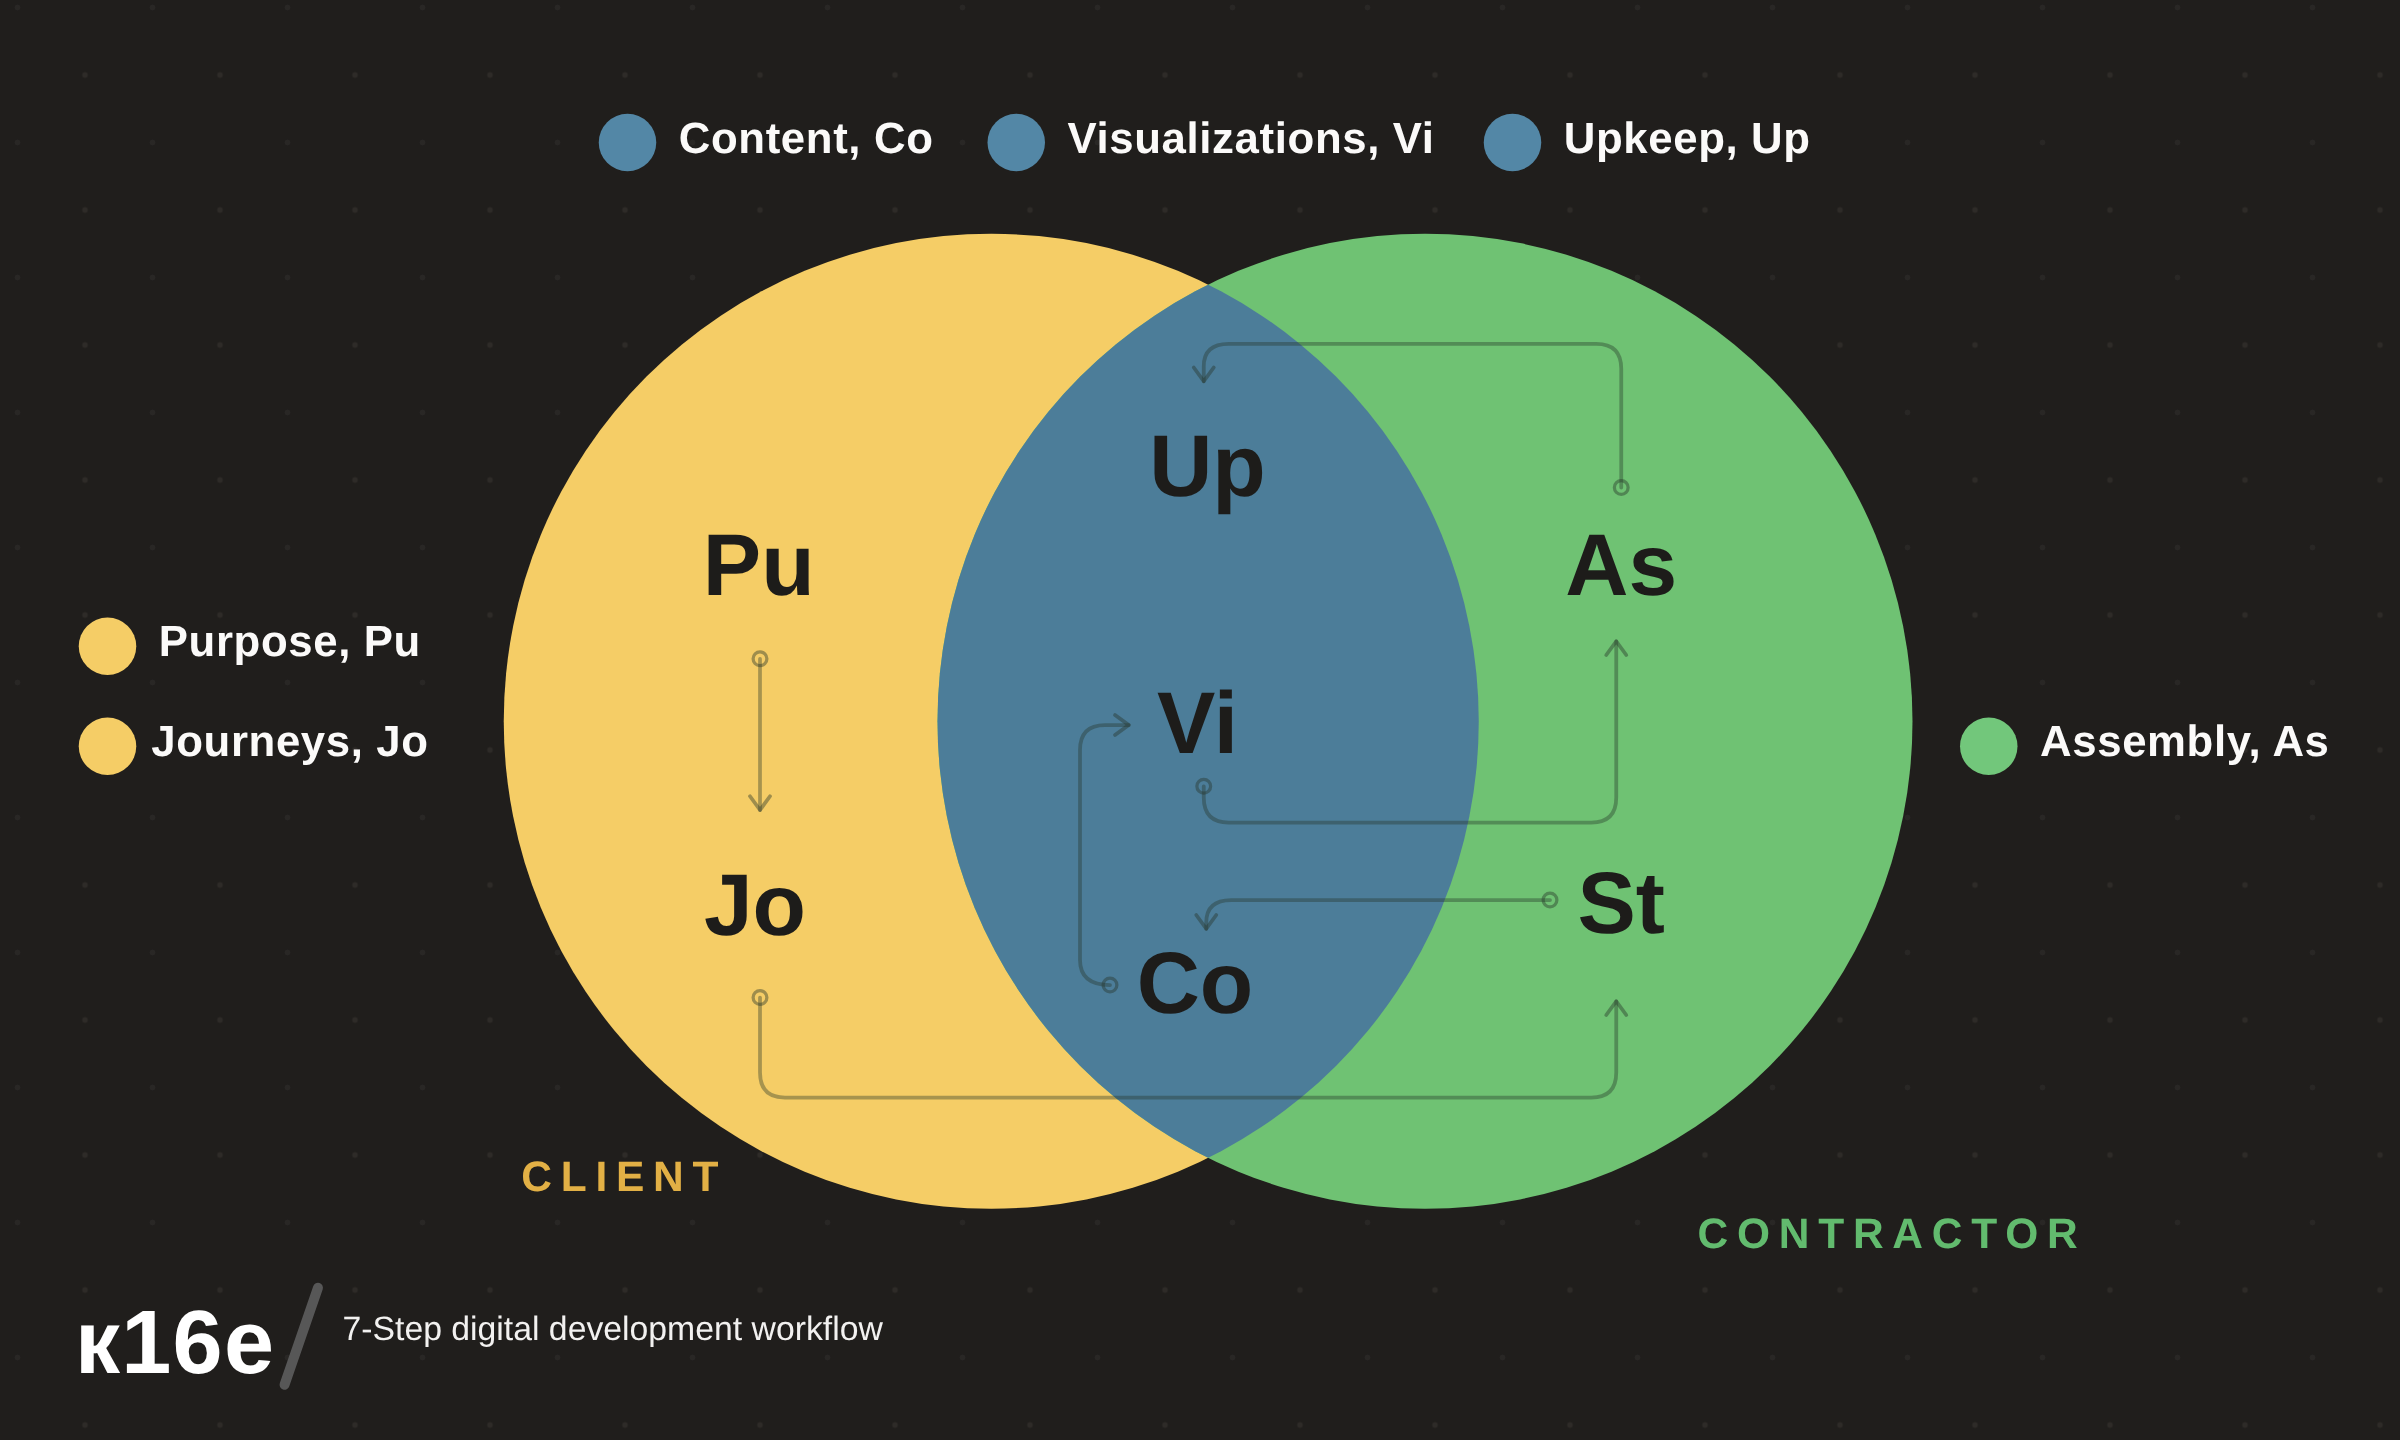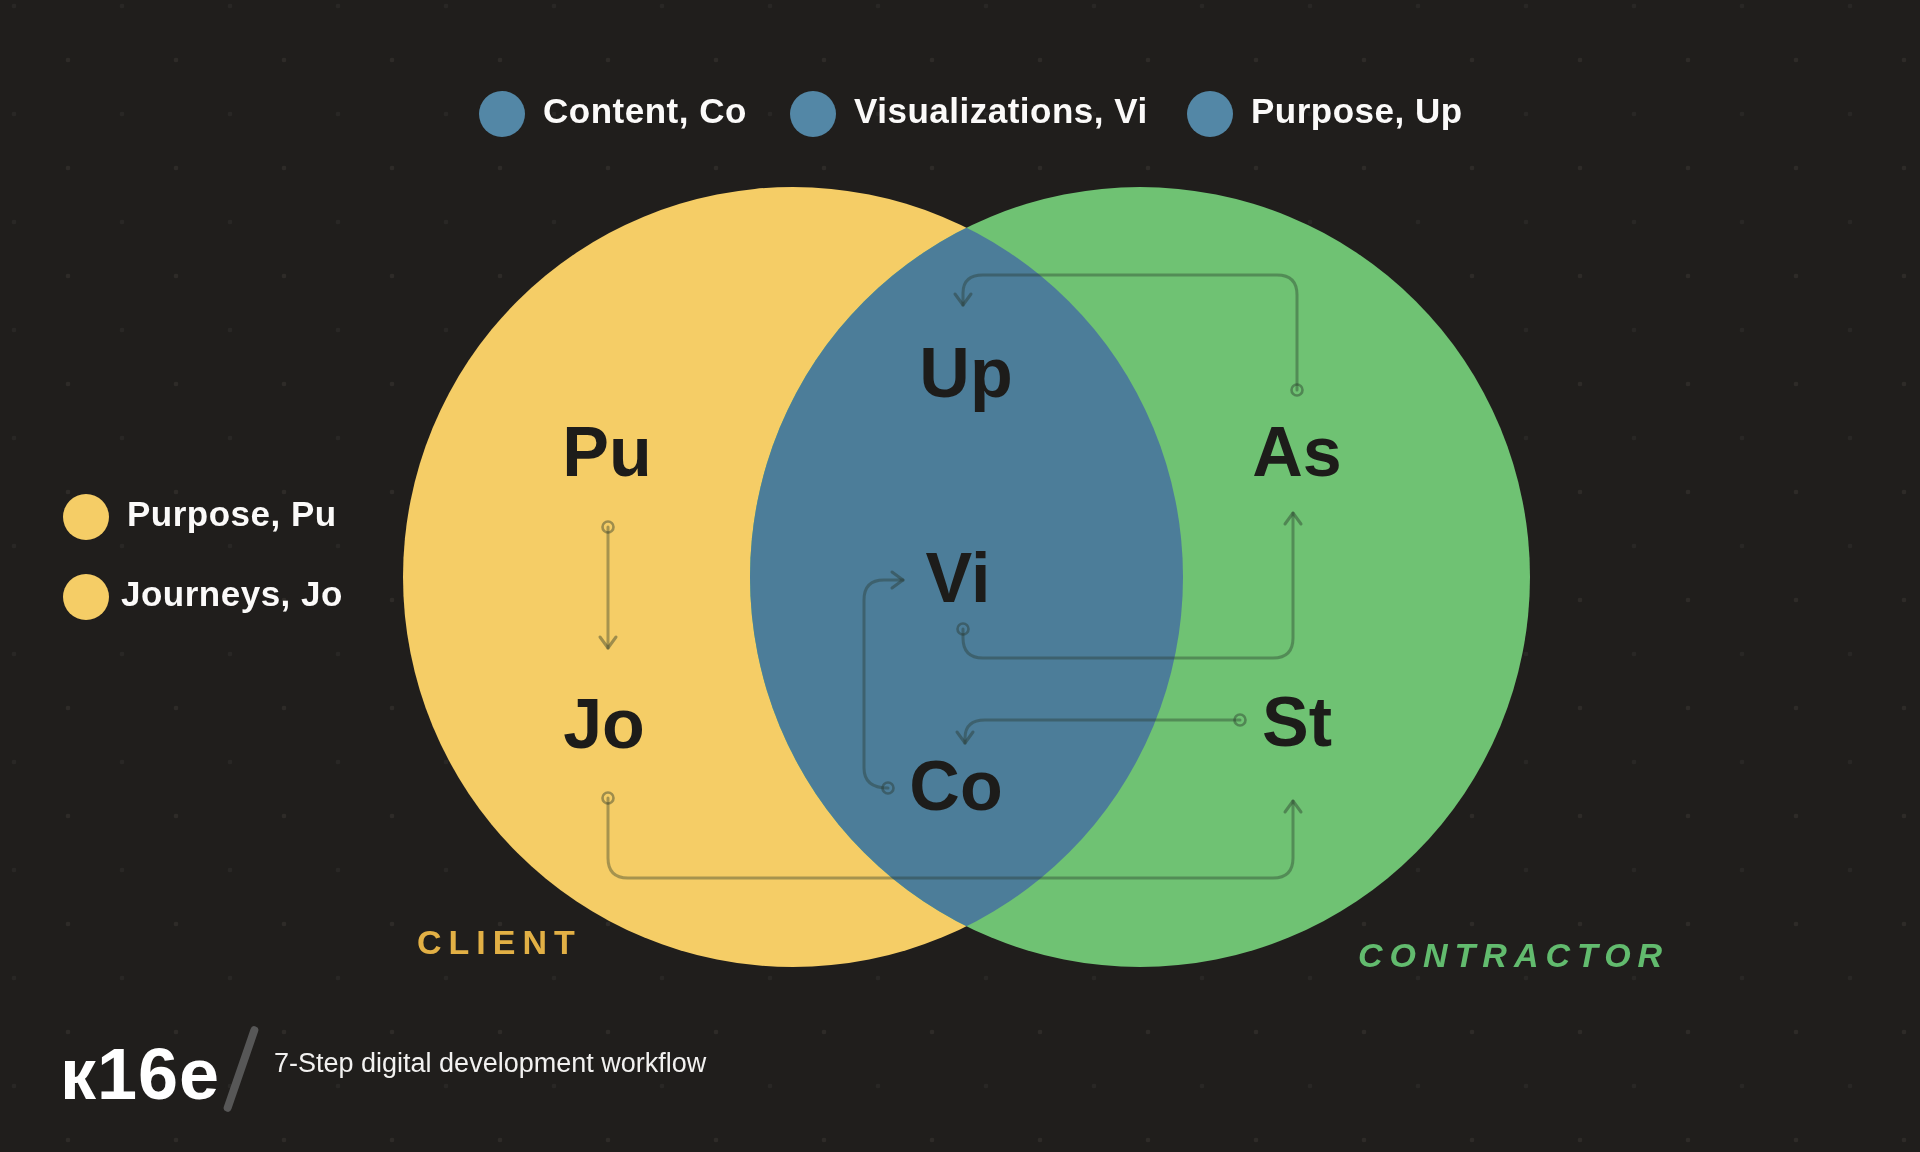--- a/index.html
+++ b/index.html
@@ -18,21 +18,21 @@
 
   .legend-item{position:absolute;display:flex;align-items:flex-start;gap:18px;}
   .legend-dot{width:46px;height:46px;border-radius:50%;flex:0 0 auto;}
   .legend-dot.blue{background:#5387a6;}
   .legend-dot.yellow{background:#f5cd66;}
   .legend-dot.green{background:#72c77b;}
   .legend-label{font-size:35px;font-weight:700;color:#fbfaf9;letter-spacing:0.5px;white-space:nowrap;}
 
   .circle-caption{position:absolute;font-size:34px;font-weight:700;letter-spacing:7px;white-space:nowrap;}
   .circle-caption.client{left:417px;top:923px;color:#e2b045;}
-  .circle-caption.contractor{left:1358px;top:936px;color:#62bb6e;font-style:italic;}
+  .circle-caption.contractor{left:1358px;top:968px;color:#62bb6e;}
 
   .footer-logo{position:absolute;left:60px;top:1033px;font-size:72px;font-weight:700;color:#ffffff;letter-spacing:1px;}
   .footer-slash{position:absolute;left:237px;top:1024px;width:8px;height:90px;background:#575757;border-radius:4px;transform:rotate(19deg);}
   .footer-title{position:absolute;left:274px;top:1048px;font-size:27px;font-weight:400;color:#f2f1f0;white-space:nowrap;}
 
   .node-label{font-weight:700;font-size:70px;fill:#1d1c1a;}
   .flow-line{fill:none;stroke:rgba(38,52,40,0.38);stroke-width:3;stroke-linecap:round;}
 </style>
 </head>
 <body>
@@ -75,32 +75,36 @@
   <div class="legend-item" style="left:479px;top:91px;">
     <span class="legend-dot blue"></span>
     <span class="legend-label">Content, Co</span>
   </div>
   <div class="legend-item" style="left:790px;top:91px;">
     <span class="legend-dot blue"></span>
     <span class="legend-label">Visualizations, Vi</span>
   </div>
   <div class="legend-item" style="left:1187px;top:91px;">
     <span class="legend-dot blue"></span>
-    <span class="legend-label">Purpose, Up</span>
+    <span class="legend-label">Upkeep, Up</span>
   </div>
 
   <div class="legend-item" style="left:63px;top:494px;">
     <span class="legend-dot yellow"></span>
     <span class="legend-label">Purpose, Pu</span>
   </div>
   <div class="legend-item" style="left:63px;top:574px;gap:12px;">
     <span class="legend-dot yellow"></span>
     <span class="legend-label">Journeys, Jo</span>
   </div>
 
+  <div class="legend-item" style="left:1568px;top:574px;">
+    <span class="legend-dot green"></span>
+    <span class="legend-label">Assembly, As</span>
+  </div>
 
   <div class="circle-caption client">CLIENT</div>
   <div class="circle-caption contractor">CONTRACTOR</div>
 
   <div class="footer-logo">к16e</div>
   <div class="footer-slash"></div>
   <div class="footer-title">7-Step digital development workflow</div>
 
 </div>
 

